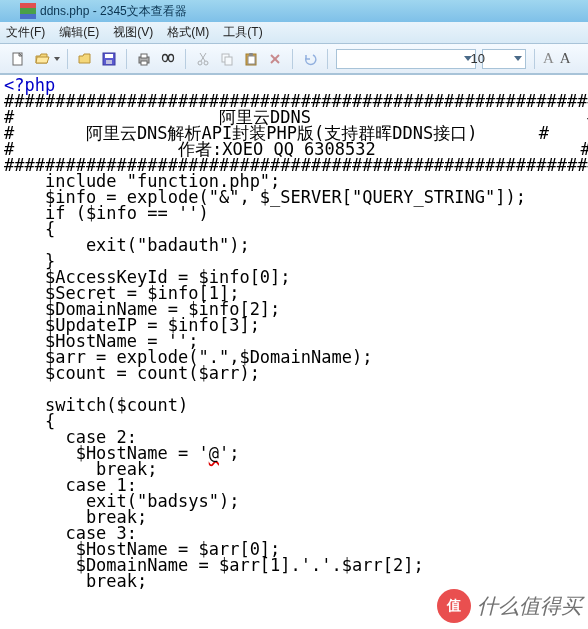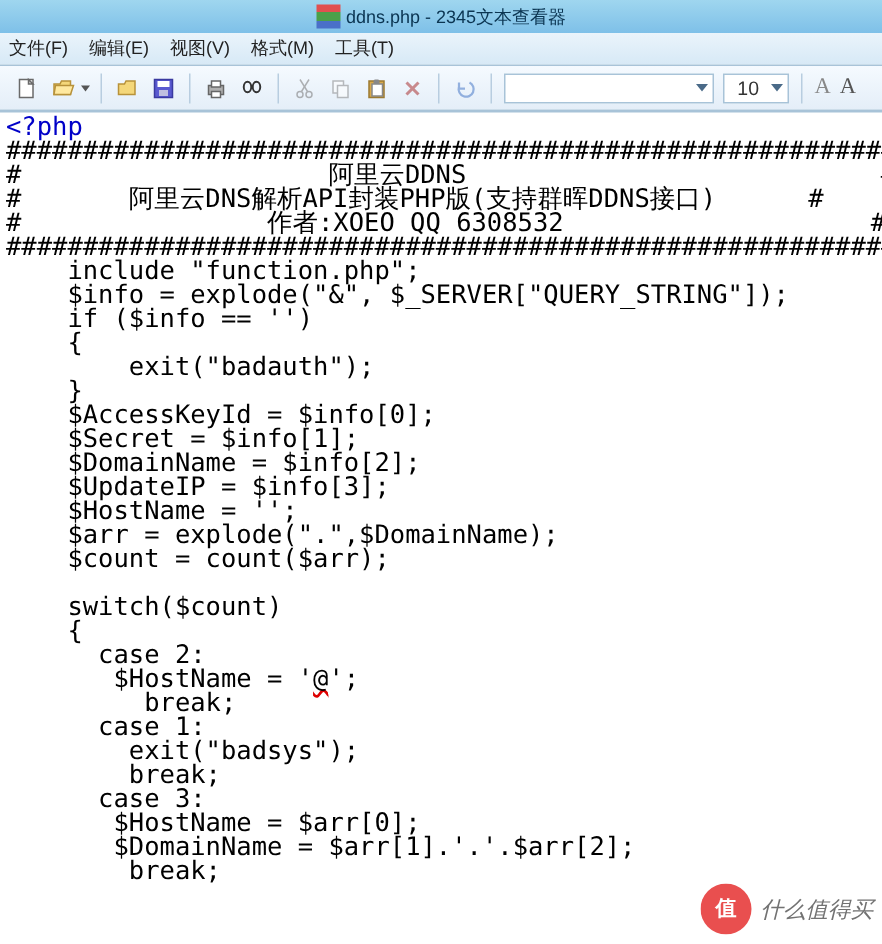--- a/index.html
+++ b/index.html
@@ -1,33 +1,33 @@
 <!DOCTYPE html>
 <html><head>
 <meta charset="utf-8">
 <style>
   * { margin:0; padding:0; box-sizing:border-box; }
   body { font-family: Tahoma, "Microsoft YaHei", sans-serif; font-size:12px; background:#fff; width:588px; height:629px; overflow:hidden; position:relative; }
-  .titlebar { height:22px; background:linear-gradient(#9fd6ef,#7ec0e8); display:flex; align-items:center; padding:0 20px; color:#0b3552;justify-content:center; }
+  .titlebar { height:22px; background:linear-gradient(#9fd6ef,#7ec0e8); display:flex; align-items:center; padding:0 20px; color:#0b3552; }
   .titlebar .icon-box { width:16px; height:16px; margin-right:4px; display:flex; flex-direction:column; }
   .titlebar .icon-box span { flex:1; }
   .menubar { height:22px; background:linear-gradient(#eaf4fb,#d7e9f6); display:flex; align-items:center; padding:0 6px; border-bottom:1px solid #a8c3d8;text-align:center; }
   .menubar .m { margin-right:14px; color:#222; cursor:default; }
   .toolbar { height:30px; background:linear-gradient(#f5faff,#e4eef8); display:flex; align-items:center; padding:0 6px; border-bottom:1px solid #a8c3d8; }
   .toolbar .sep { width:1px; height:20px; background:#b8cde0; margin:0 5px; }
   .toolbar .btn { width:20px; height:20px; margin:0 2px; display:flex; align-items:center; justify-content:center; border-radius:2px; }
-  .toolbar .combo { height:20px; border:1px solid #a8c3d8; background:#fff; margin:0 3px; display:flex; align-items:center; justify-content:flex-end; padding:0 3px; }
+  .toolbar .combo { height:20px; border:1px solid #a8c3d8; background:#fff; margin:0 3px; display:flex; align-items:center; justify-content:flex-end; padding:0 3px;gap:21px; }
   .toolbar .combo .arr { width:0; height:0; border-left:4px solid transparent; border-right:4px solid transparent; border-top:5px solid #4a6a88; margin-left:4px; }
   .content { position:absolute; top:74px; left:0; right:0; bottom:0; overflow:auto; border-top:1px solid #a8c3d8; }
   .code { font-family: "SimSun","NSimSun","宋体",monospace; font-size:17px; line-height:16px; color:#000; padding:2px 4px; white-space:pre; }
   .code .tag { color:#0000c8; }
   .wave { text-decoration:underline wavy #d00; text-decoration-skip-ink:none; }
   .watermark { position:absolute; right:6px; bottom:6px; display:flex; align-items:center; opacity:0.92; }
   .watermark .circ { width:34px; height:34px; border-radius:50%; background:#e84040; color:#fff; display:flex; align-items:center; justify-content:center; font-weight:bold; font-size:14px; font-family:"Microsoft YaHei"; }
-  .watermark .txt { margin-left:6px; color:#666; font-style:italic; font-family:"Microsoft YaHei"; font-size:15px; }
+  .watermark .txt { margin-left:6px; color:#666; font-style:italic; font-family:"Microsoft YaHei"; font-size:21px; }
   .fs { font-size:13px; color:#333; padding-right:4px; }
   .a-txt { font-family:"Times New Roman",serif; font-size:15px; color:#555; margin:0 3px; }
 </style>
 </head>
 <body>
 
 <div class="titlebar">
   <div class="icon-box">
     <span style="background:#e05050"></span>
       <span style="background:#4aa04a"></span>

